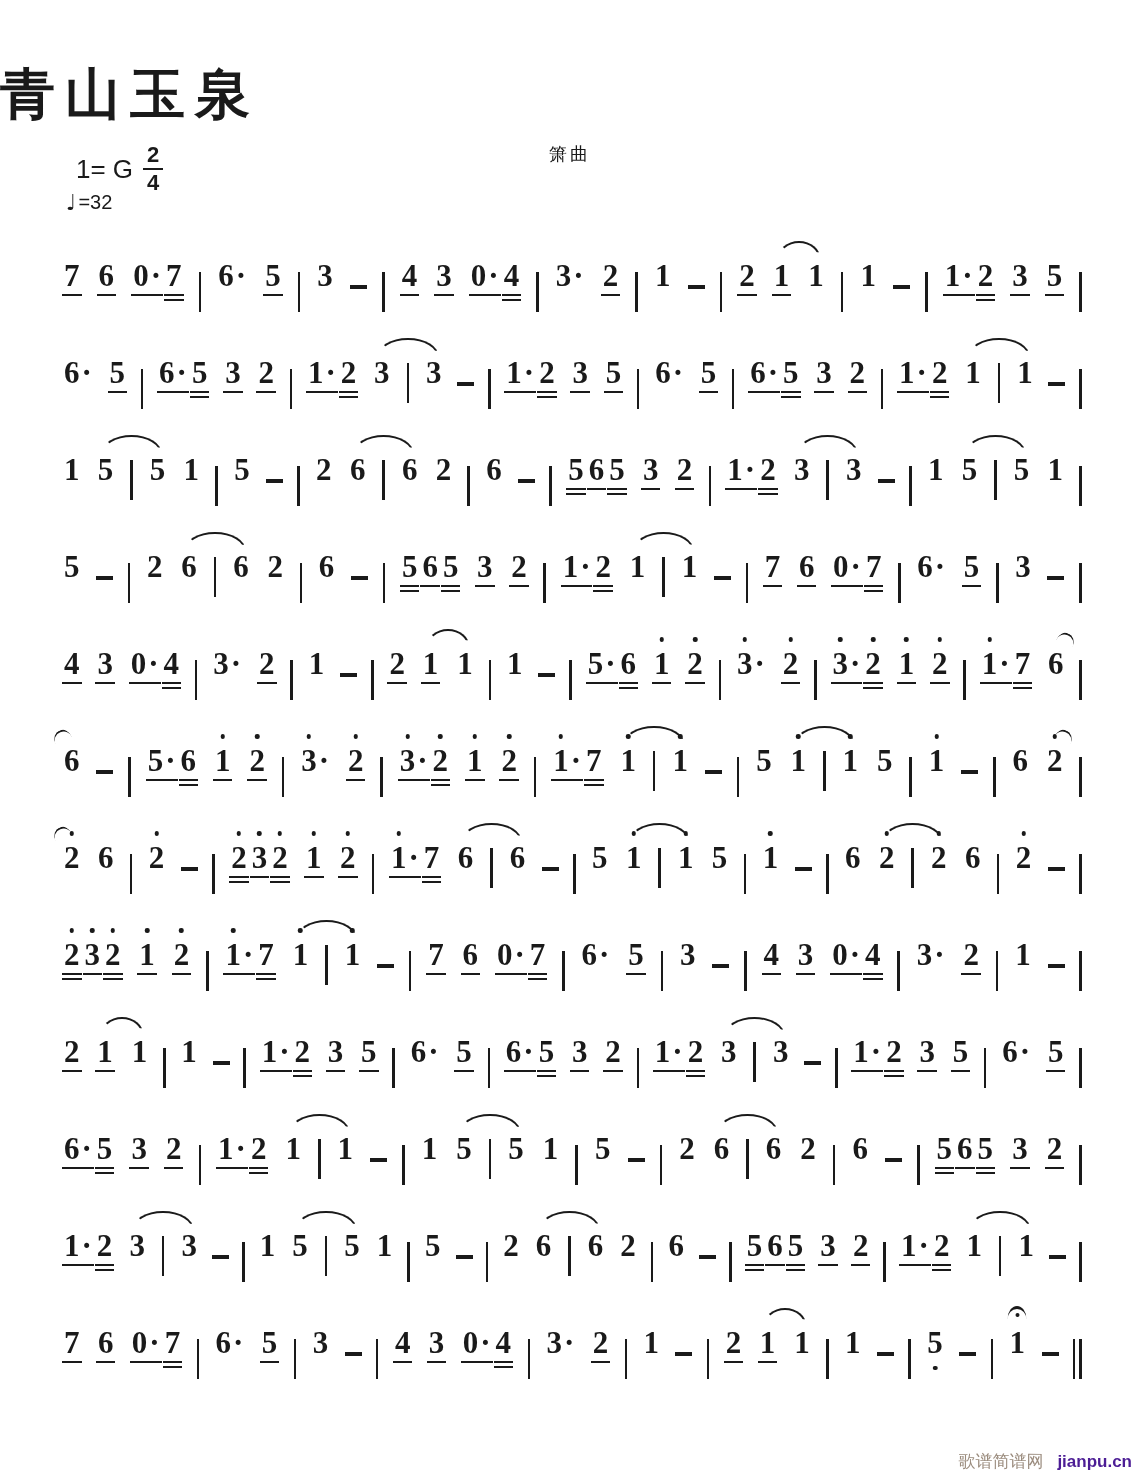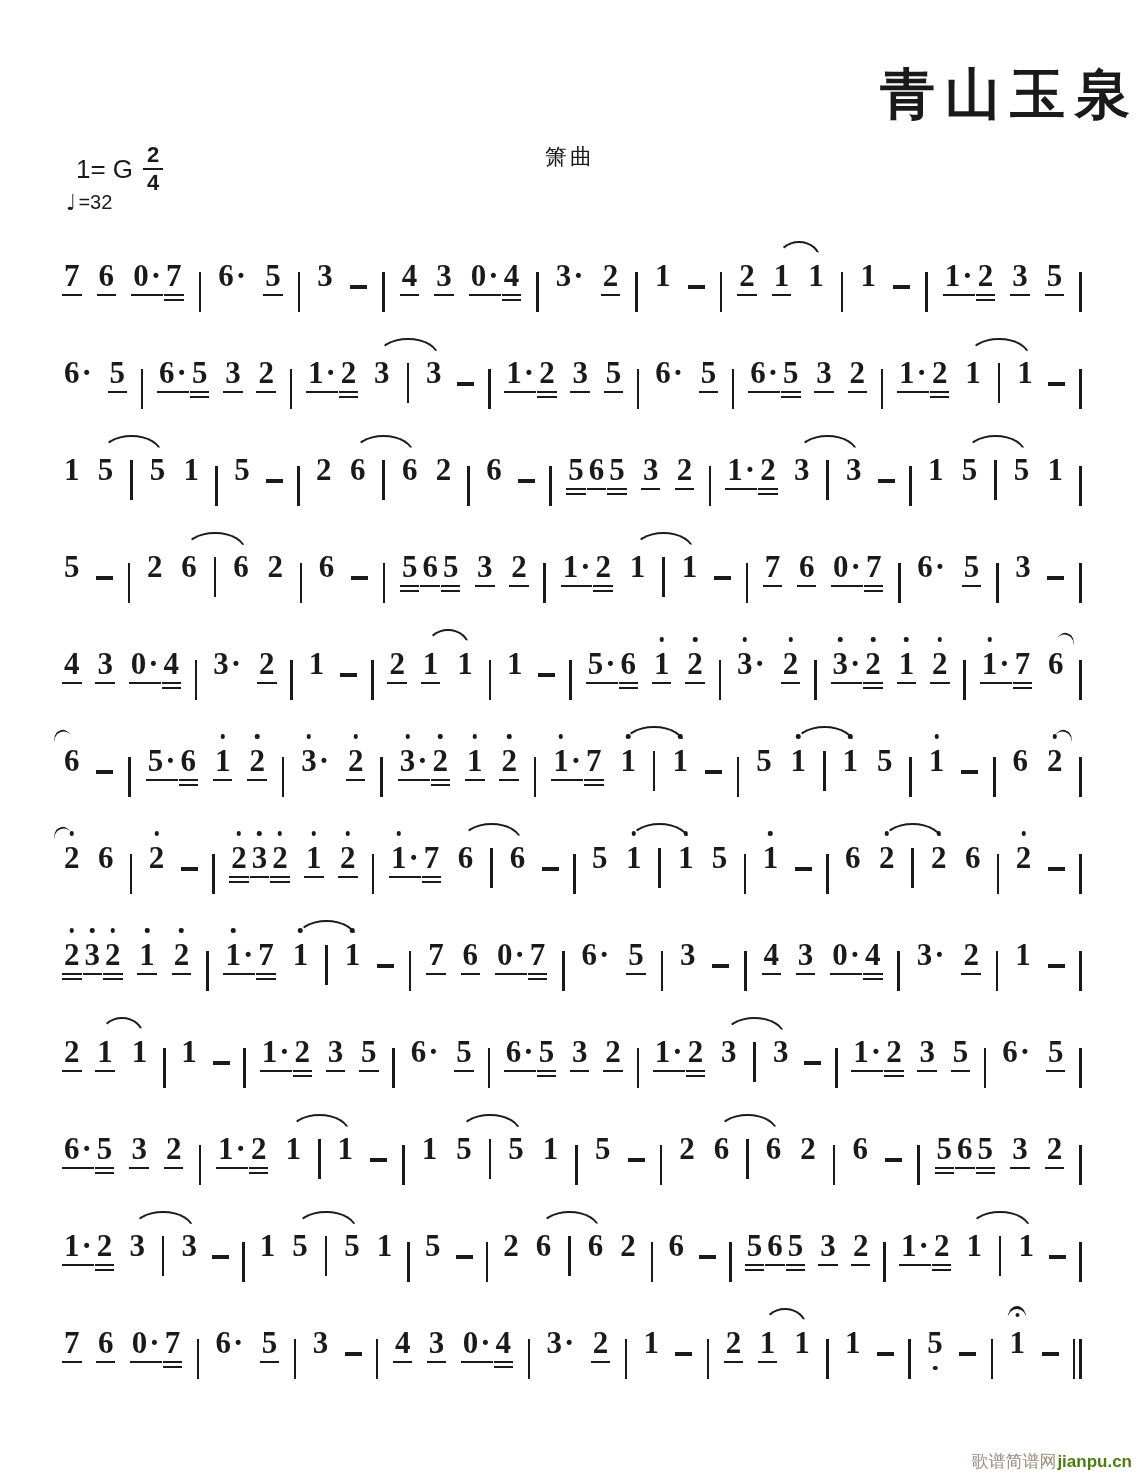--- a/index.html
+++ b/index.html
@@ -10,31 +10,31 @@
     background: #ffffff;
     overflow: hidden;
     color: #1a1a1a;
     font-family: "Liberation Sans", sans-serif;
   }
 
   
   .title {
     position: absolute;
     top: 58px; left: 0; width: 100%;
-    text-align: right;
+    text-align: left;
     font-size: 55px;
     font-weight: 900;
     letter-spacing: 10px;
     font-family: "Liberation Sans", sans-serif;
   }
   .subtitle {
     position: absolute;
     top: 142px; left: 0; width: 100%;
     text-align: center;
-    font-size: 22px;
+    font-size: 18px;
     letter-spacing: 3px;
   }
   .key-sig {
     position: absolute;
     top: 144px; left: 76px;
     display: flex; align-items: center; gap: 10px;
     font-size: 26px;
     font-family: "Liberation Sans", sans-serif;
   }
   .frac { display: inline-flex; flex-direction: column; align-items: center; line-height: 1; font-size: 22px; font-weight: bold; }
@@ -98,24 +98,24 @@
     border-top: 2.5px solid #1a1a1a;
     border-radius: 50% 50% 0 0 / 100% 100% 0 0;
   }
   .grp { display: inline-flex; align-items: baseline; gap: 1px; }
 
   
   .watermark {
     position: absolute;
     right: 8px; bottom: 10px;
     font-size: 17px;
-    display: flex; align-items: baseline; gap: 1px;
+    display: flex; align-items: baseline; gap: 14px;
   }
   .wm-cn { color: #9b8c7e; }
-  .wm-url { color: #4d7c0f; font-weight: bold; font-family: "Liberation Sans", sans-serif; }
+  .wm-url { color: #4c1d95; font-weight: bold; font-family: "Liberation Sans", sans-serif; }
 </style>
 </head>
 <body>
 
 <div id="page">
 
   <div class="title">青山玉泉</div>
 
   <div class="key-sig">
     <span>1= G</span>

